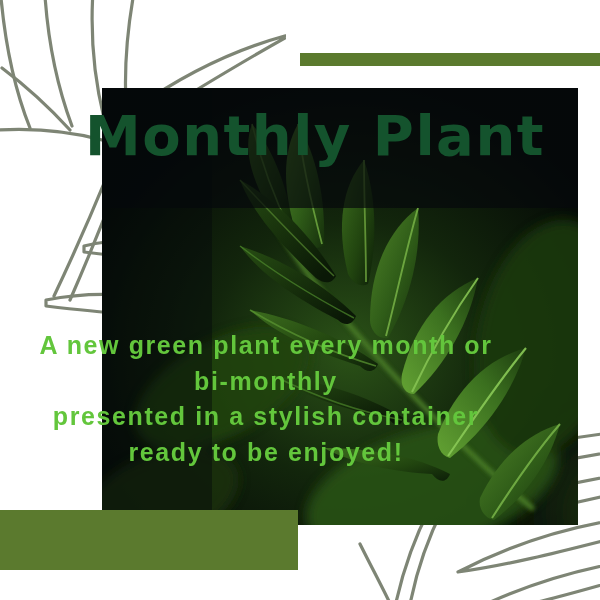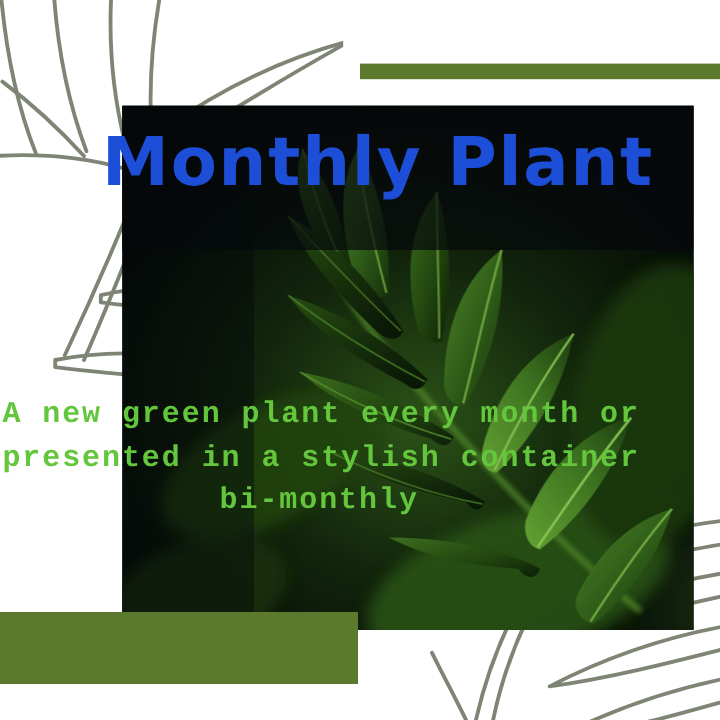--- a/index.html
+++ b/index.html
@@ -89,34 +89,34 @@
     position: absolute;
     left: 60px;
     top: 96px;
     width: 510px;
     text-align: center;
     font-family: "DejaVu Sans", sans-serif;
     font-weight: bold;
     font-size: 56px;
     line-height: 1.42;
     letter-spacing: 1.5px;
-    color: #1d4ed8;
+    color: #14532d;
   }
   #headline .hl-line {
     display: block;
     white-space: nowrap;
   }
 
   #bodycopy {
     position: absolute;
     left: 2px;
     top: 328px;
     width: 528px;
     text-align: center;
-    font-family: Liberation Mono, monospace;
+    font-family: Liberation Sans, sans-serif;
     font-weight: bold;
     font-size: 25px;
     line-height: 1.42;
     letter-spacing: 1.6px;
     color: #63c63c;
   }
   #bodycopy .bc-line {
     display: block;
     white-space: nowrap;
   }
@@ -269,17 +269,18 @@
 
   <div id="bar-bottom"></div>
   <div id="bar-bottom-over"></div>
 
   <div id="headline">
     <span class="hl-line">Monthly Plant</span>
   </div>
 
   <div id="bodycopy">
     <span class="bc-line">A new green plant every month or</span>
+    <span class="bc-line">bi-monthly</span>
     <span class="bc-line">presented in a stylish container</span>
-    <span class="bc-line">bi-monthly</span>
+    <span class="bc-line">ready to be enjoyed!</span>
   </div>
 
 </div>
 
 </body></html>

